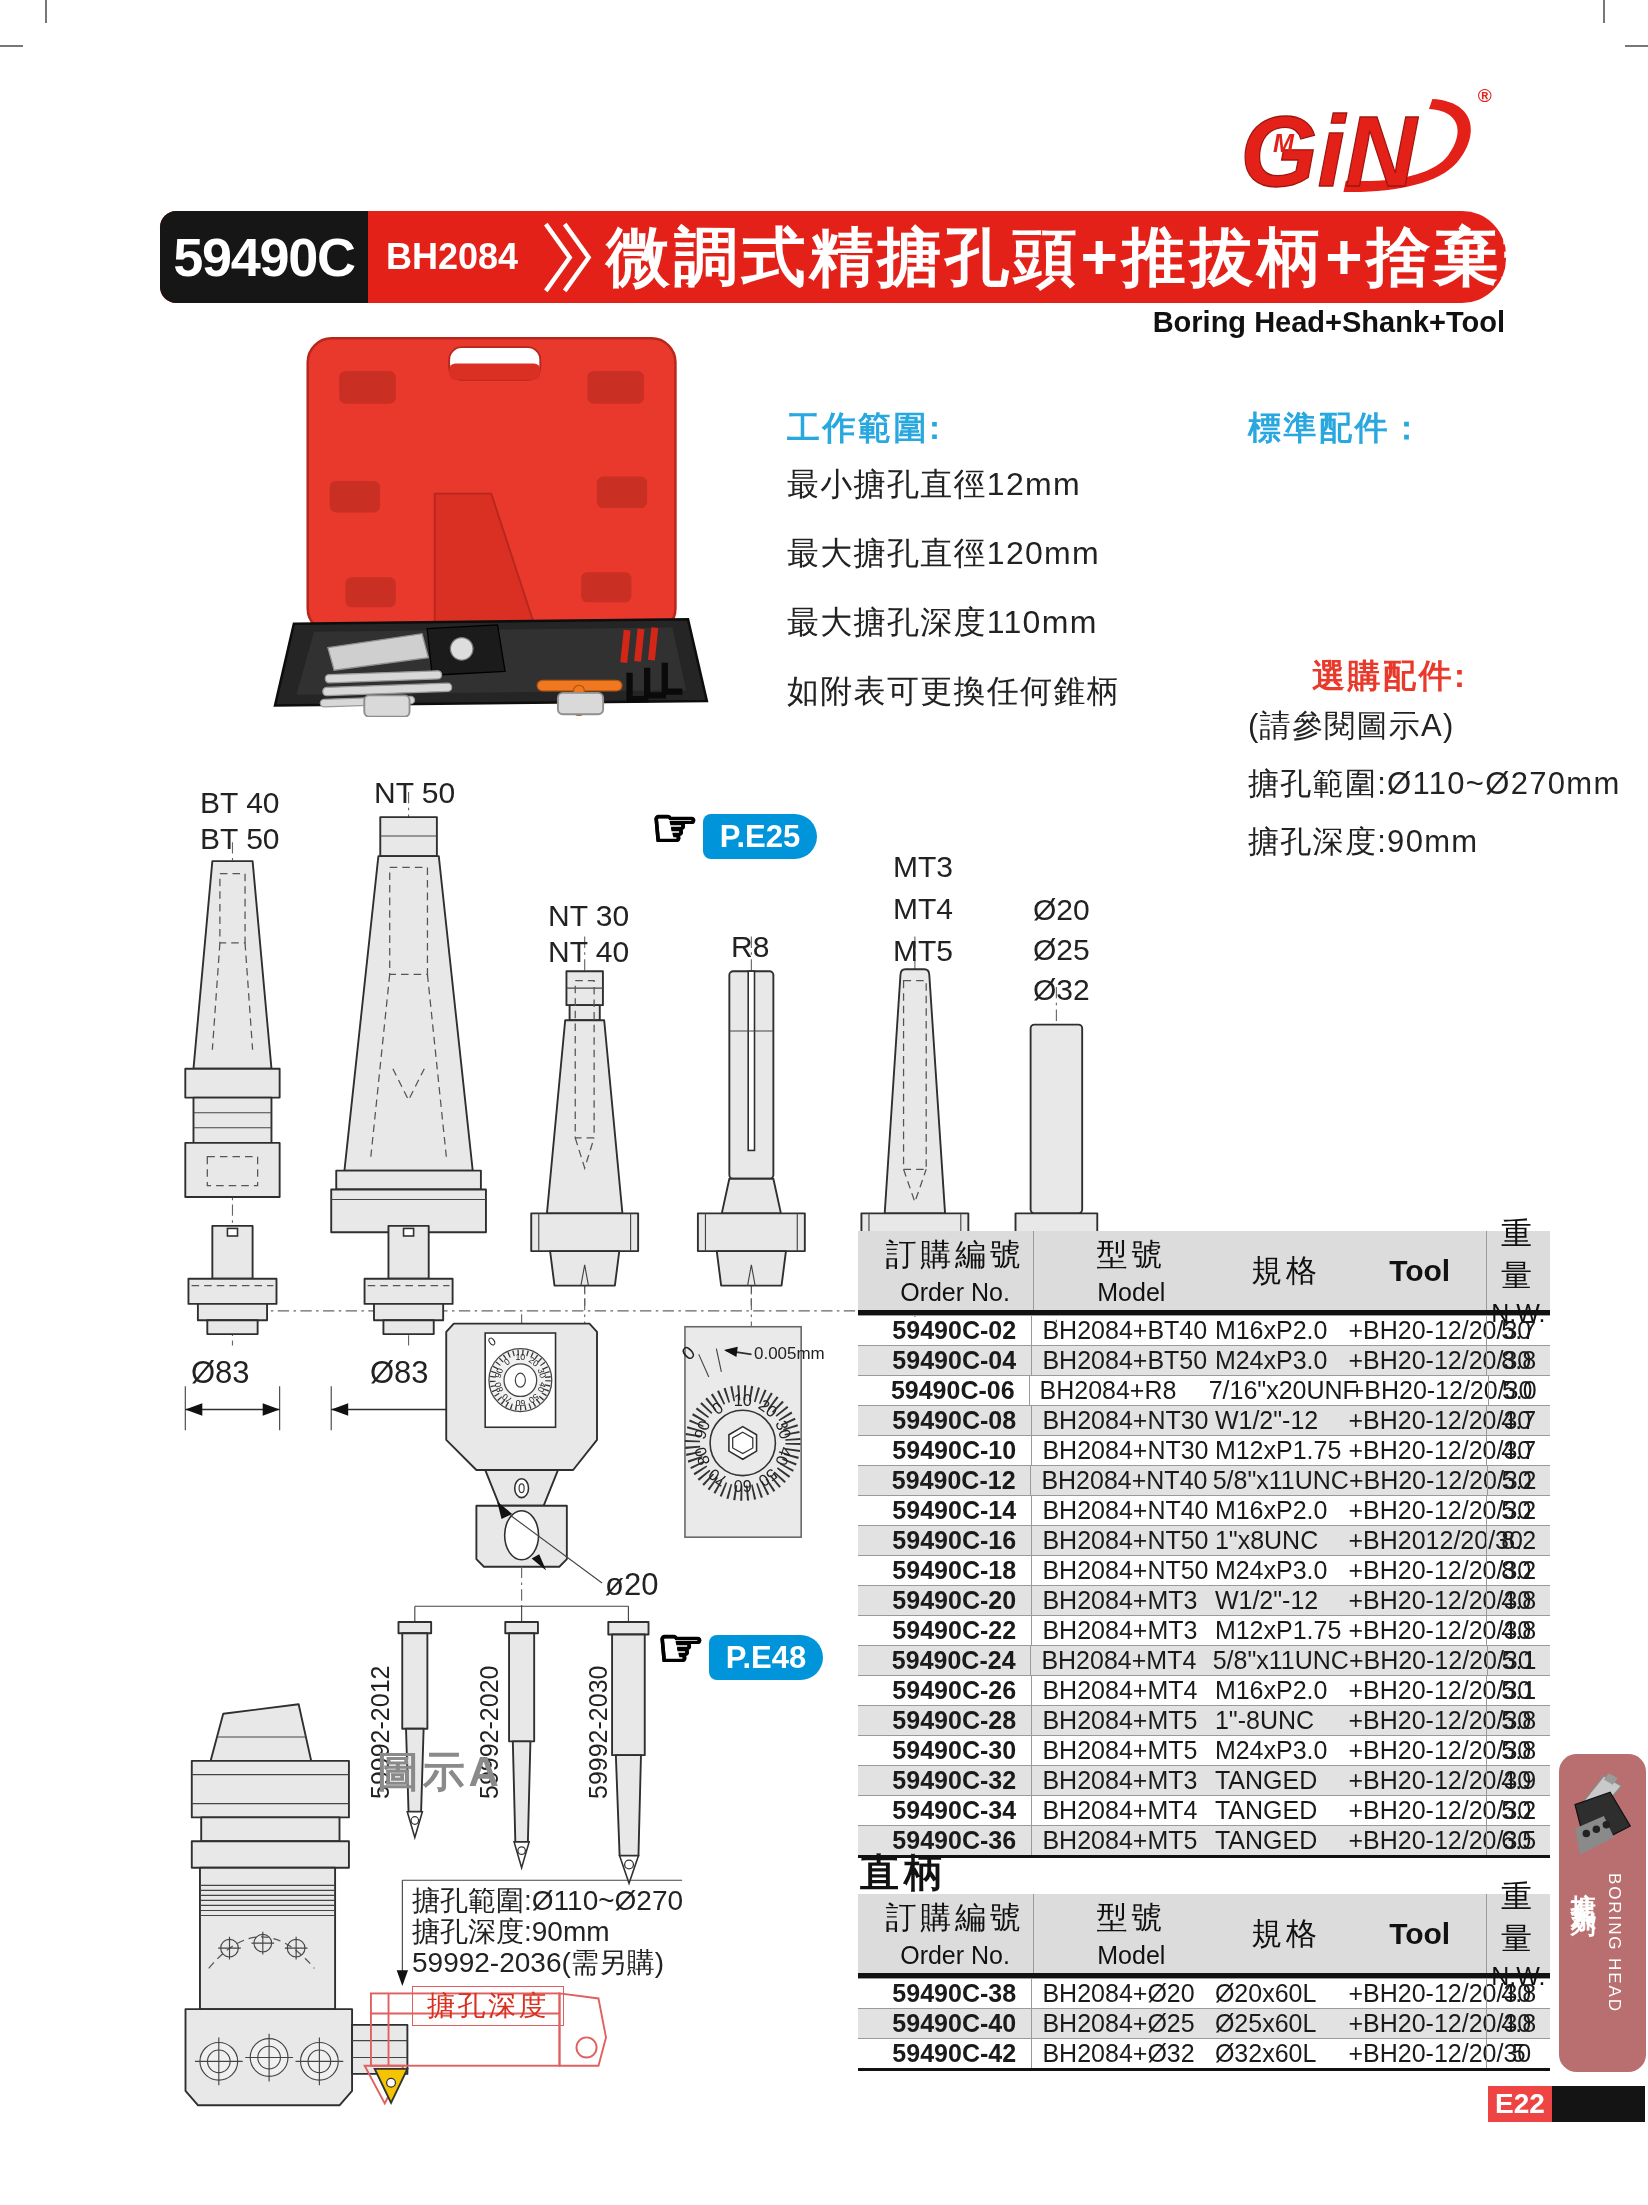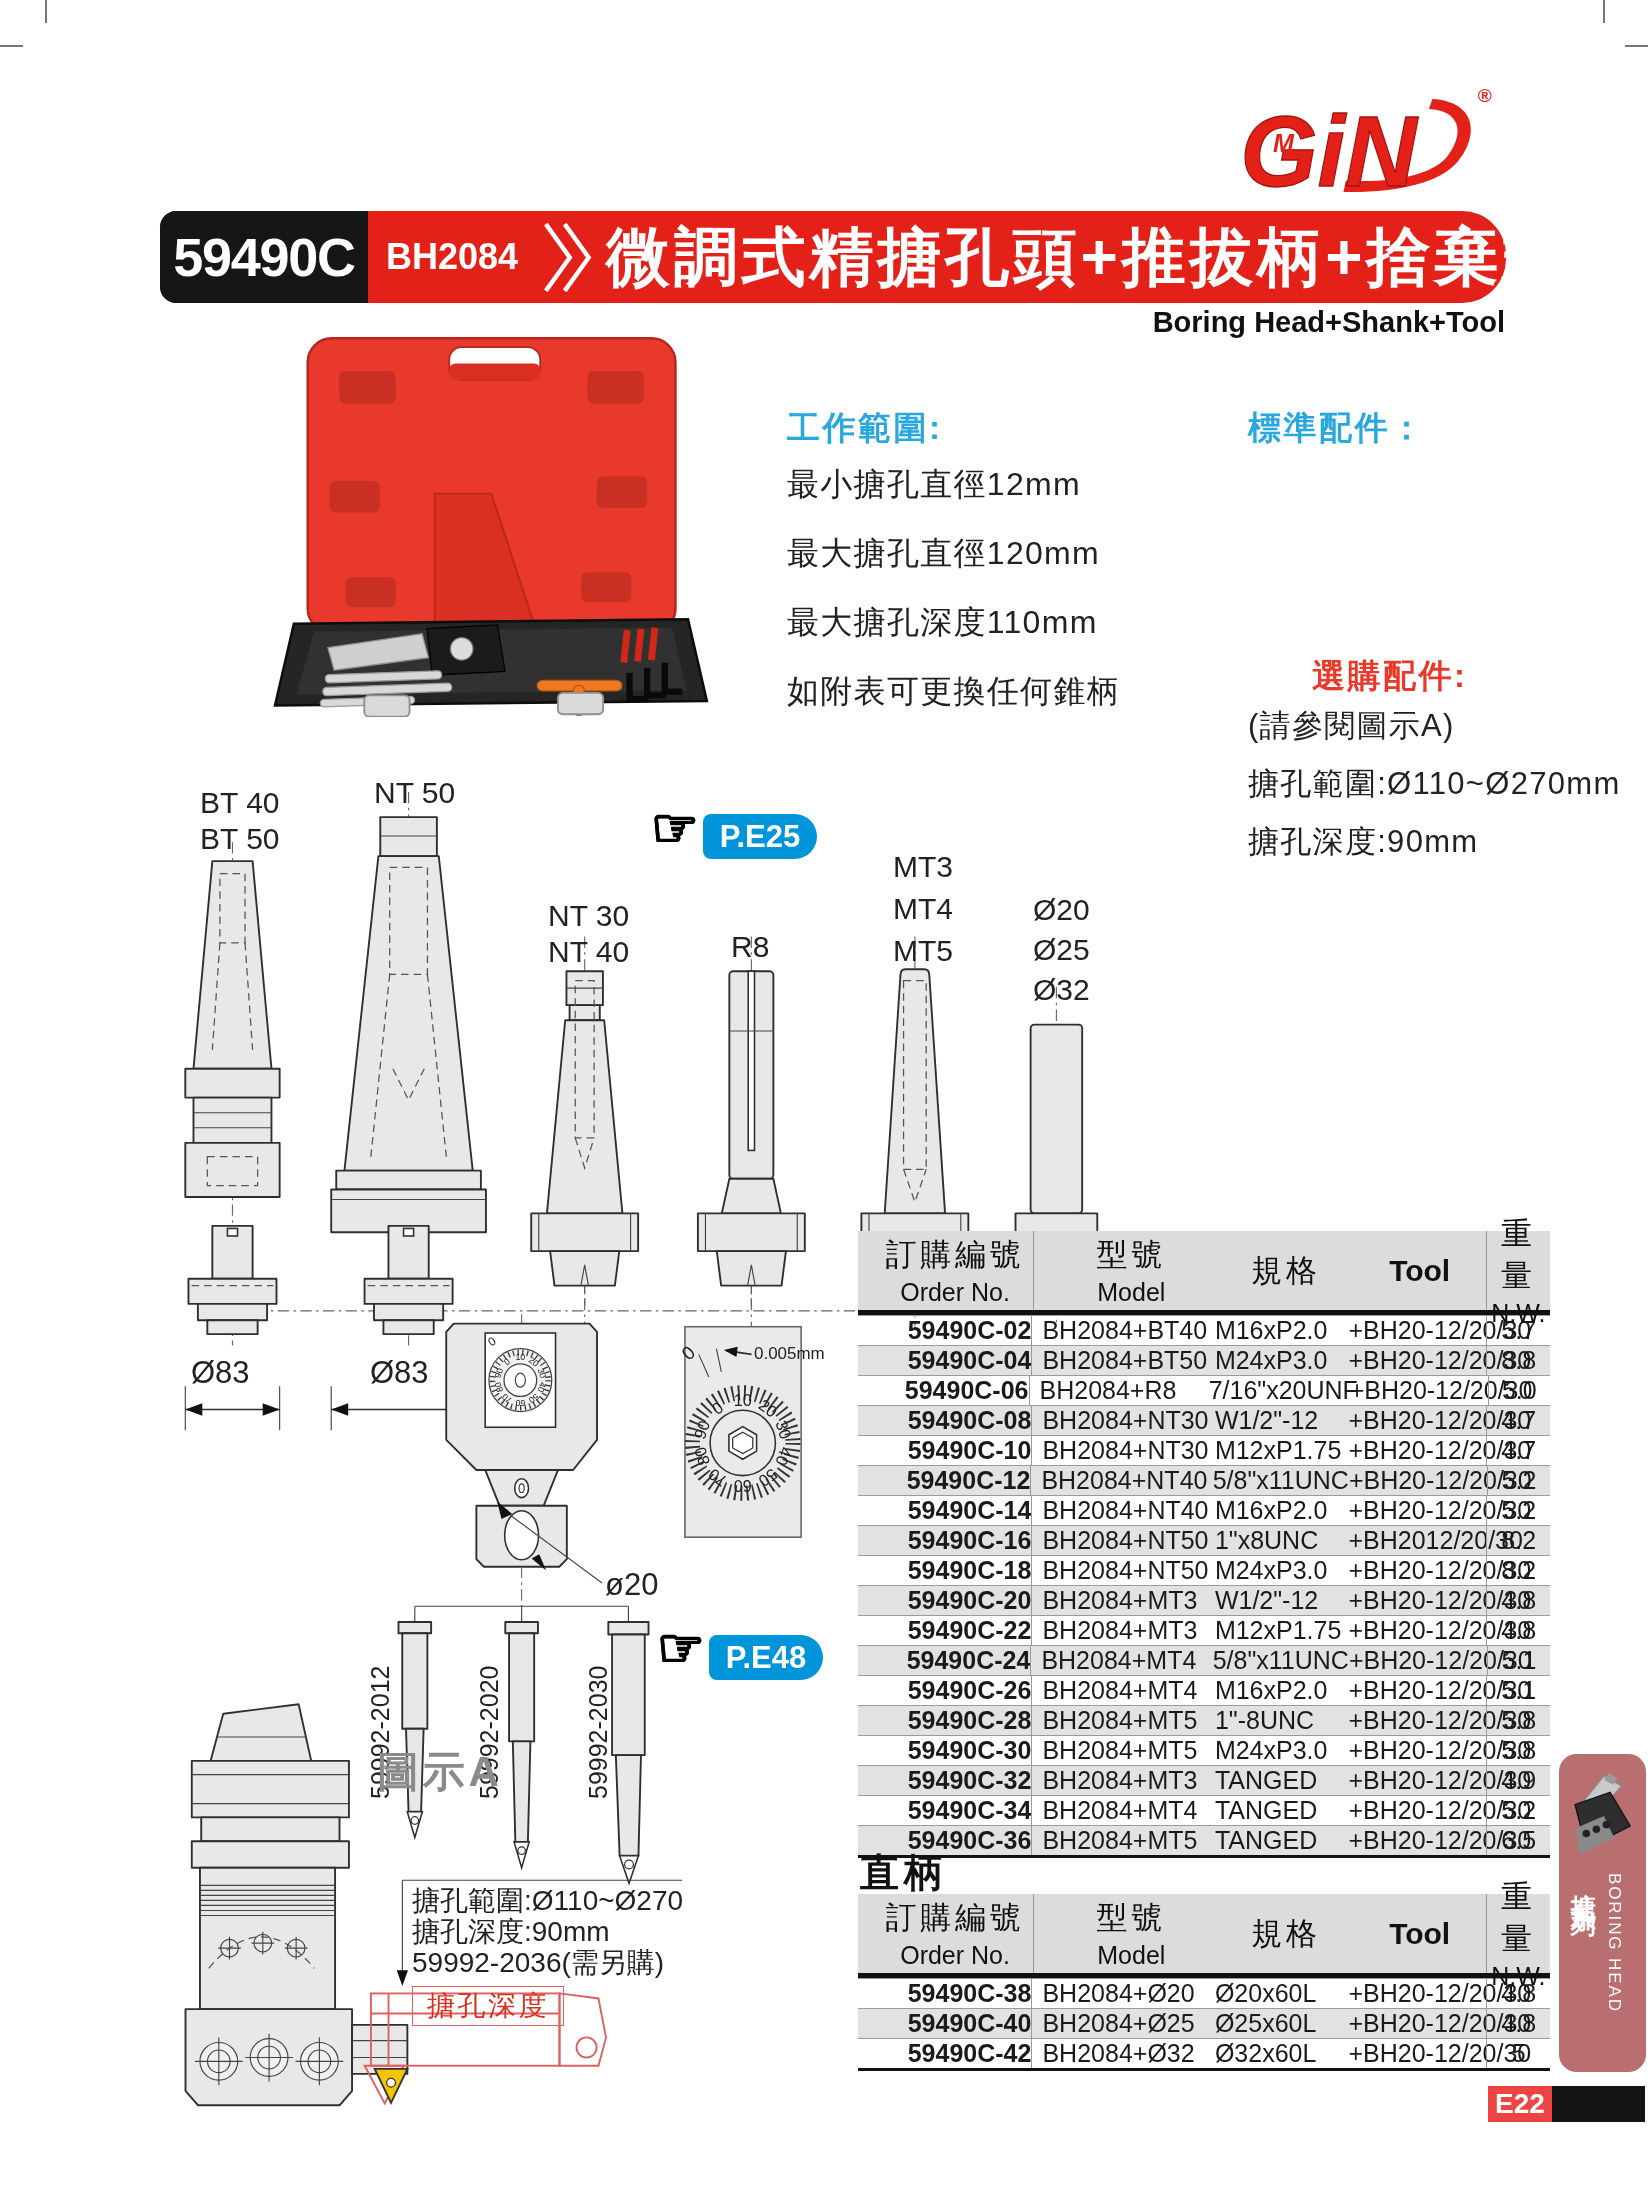--- a/index.html
+++ b/index.html
@@ -45,21 +45,21 @@
   .tbl{position:absolute;width:692px;border-bottom:3.8px solid #111;}
   .thead{display:flex;background:#dcdcdc;height:79px;border-bottom:5.7px solid #111;}
   .th{display:flex;flex-direction:column;align-items:center;justify-content:center;}
   .th .zh{font-size:31px;letter-spacing:3.8px;color:#111;}
   .th .en{font-size:25px;color:#111;margin-top:2.5px;}
   .th.single .zh{font-size:31px;}
   .th.toolh .zh{font-weight:bold;font-size:30px;letter-spacing:0;}
   .tr{display:flex;height:29px;align-items:center;border-top:1.3px solid #9a9a9a;}
   .tr:nth-child(even){background:#e2e2e2;}
   .td{font-size:25px;white-space:nowrap;overflow:visible;}
-  .c1{width:163px;text-align:right;padding-left:19px;}
+  .c1{width:163px;text-align:center;padding-left:19px;}
   .c2{width:182px;padding-left:10px;}
   .c3{width:141px;}
   .c4{width:138px;}
   .c5{width:66px;text-align:center;border-left:1.3px solid #9a9a9a;align-self:stretch;display:flex;align-items:center;justify-content:center;}
   .tr .c1{font-weight:bold;}
   .tr .c2{border-left:1.3px solid #9a9a9a;align-self:stretch;display:flex;align-items:center;}
   .thead .c2{border-left:1.3px solid #9a9a9a;}
   .thead .c5{border-left:1.3px solid #9a9a9a;}
 
   #straight-head{font-size:39px;font-weight:bold;letter-spacing:5px;color:#111;}

